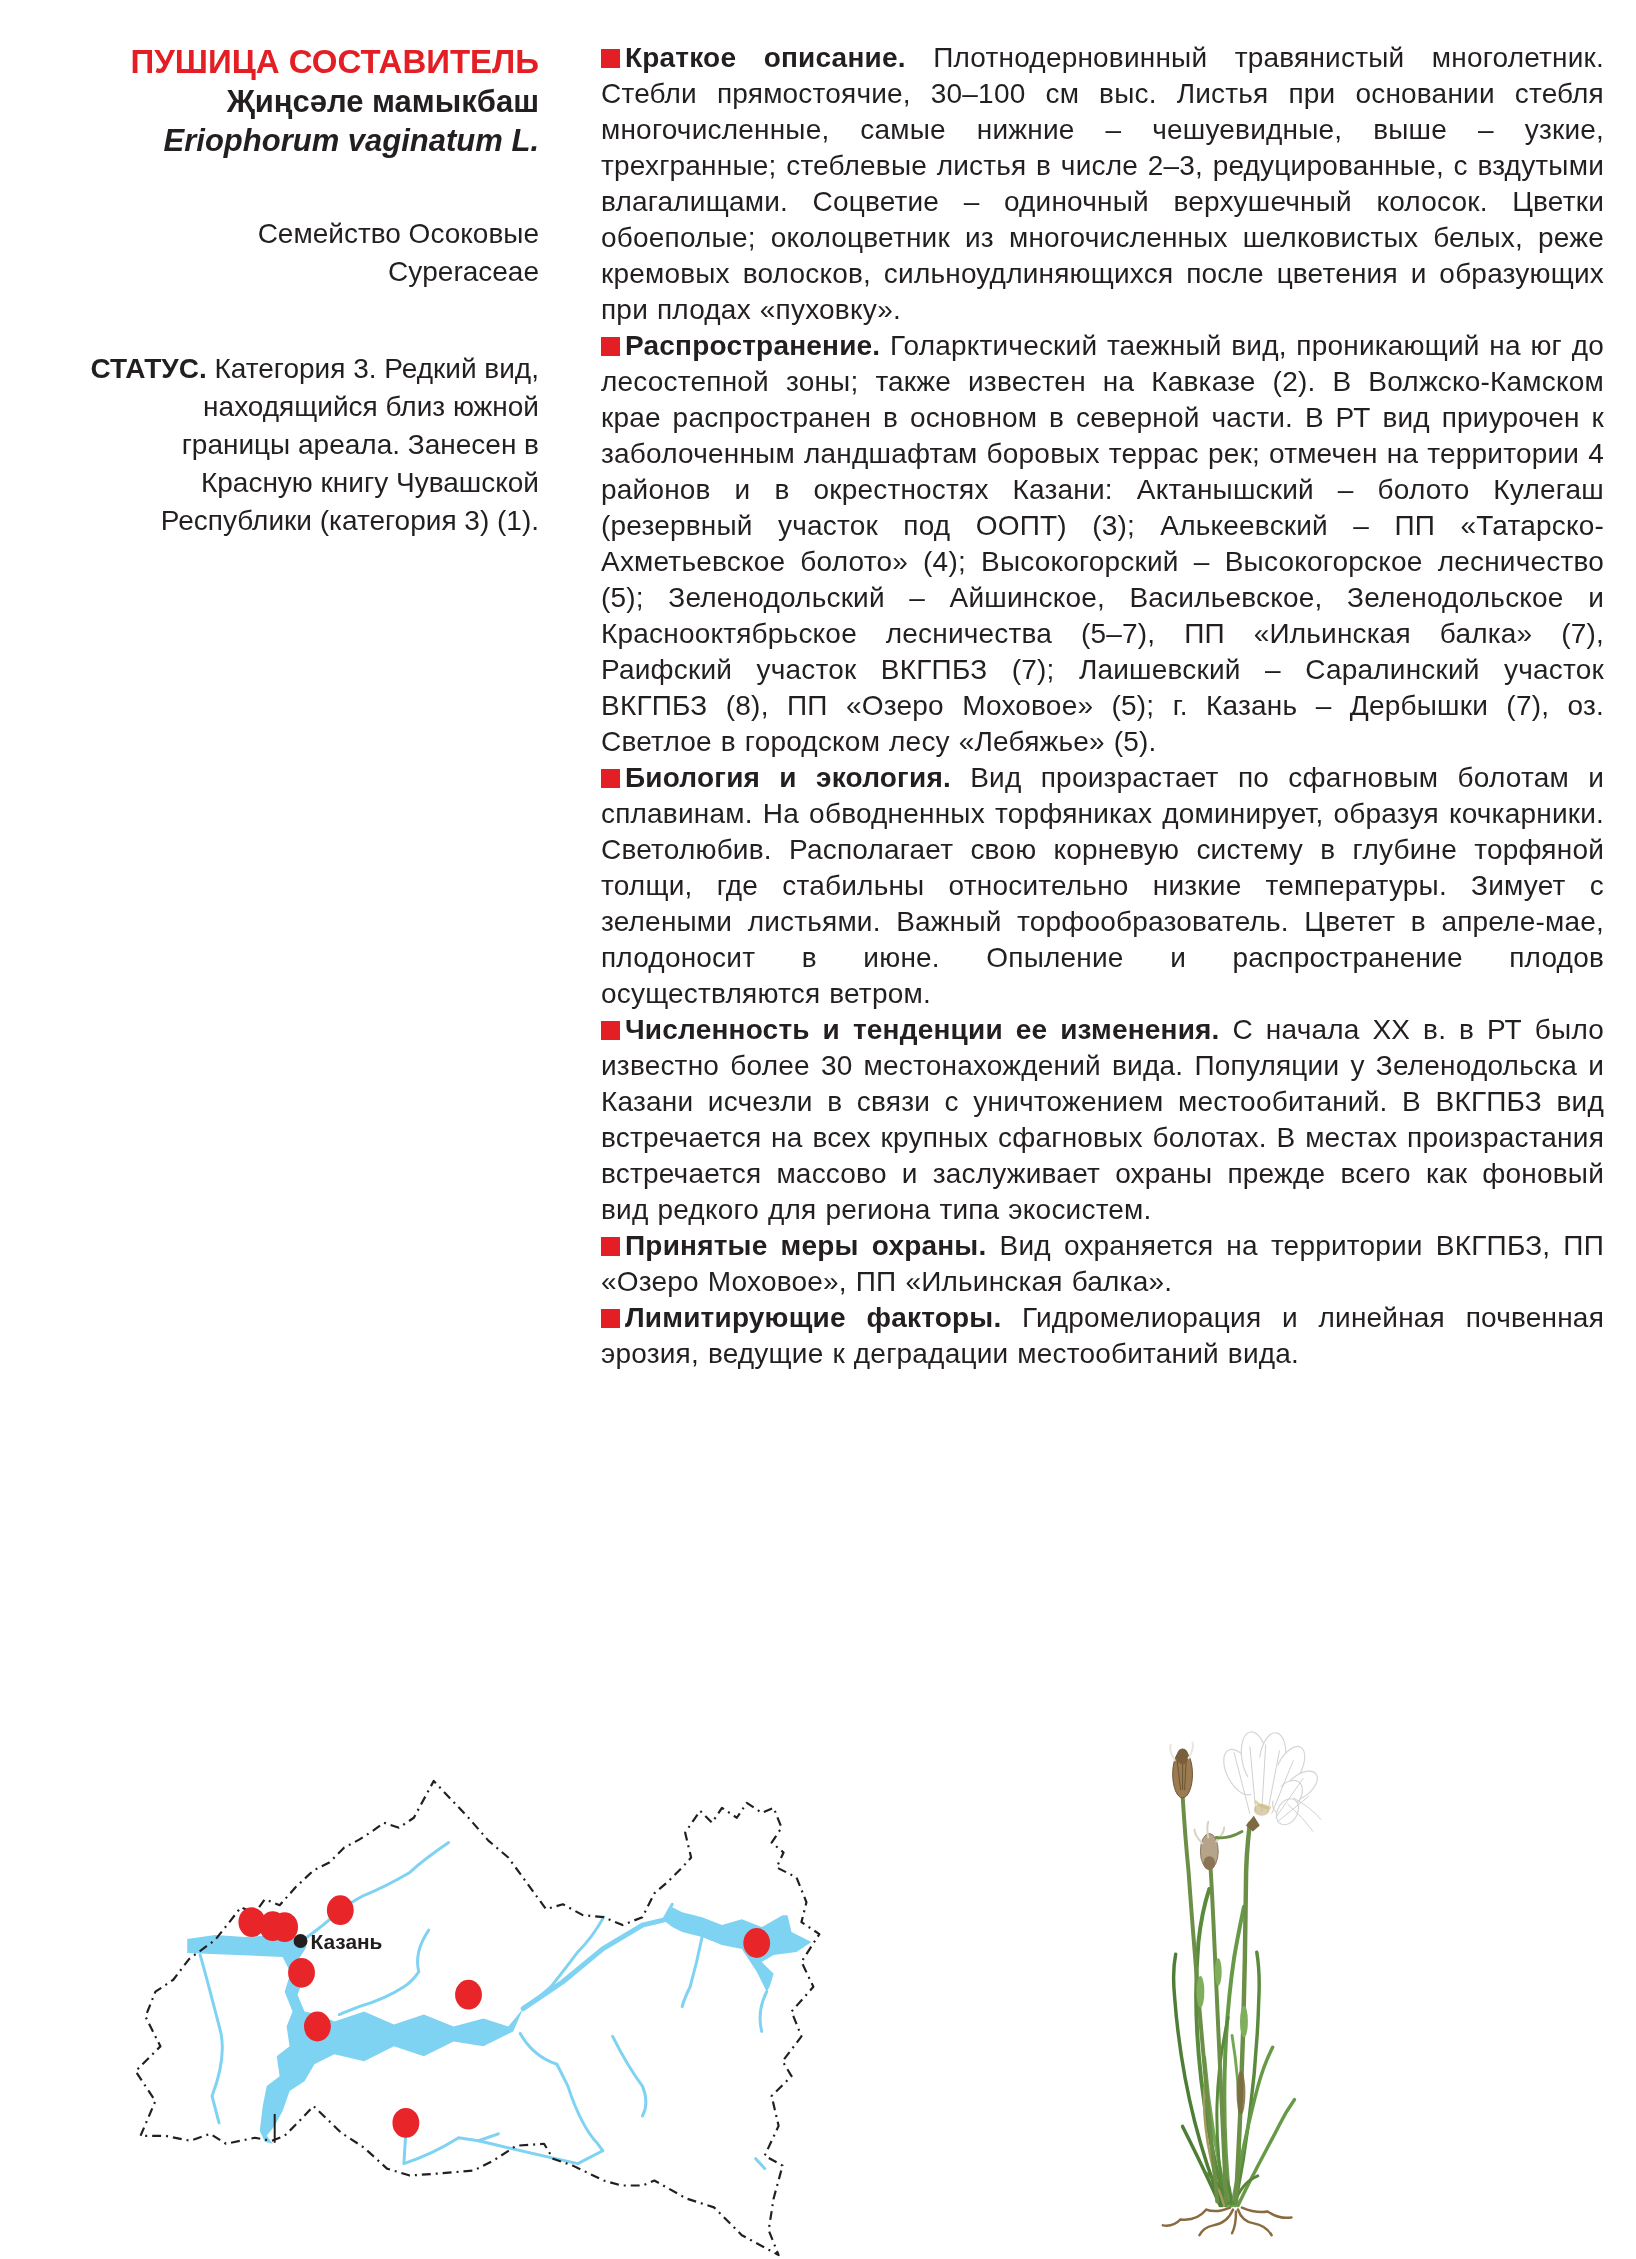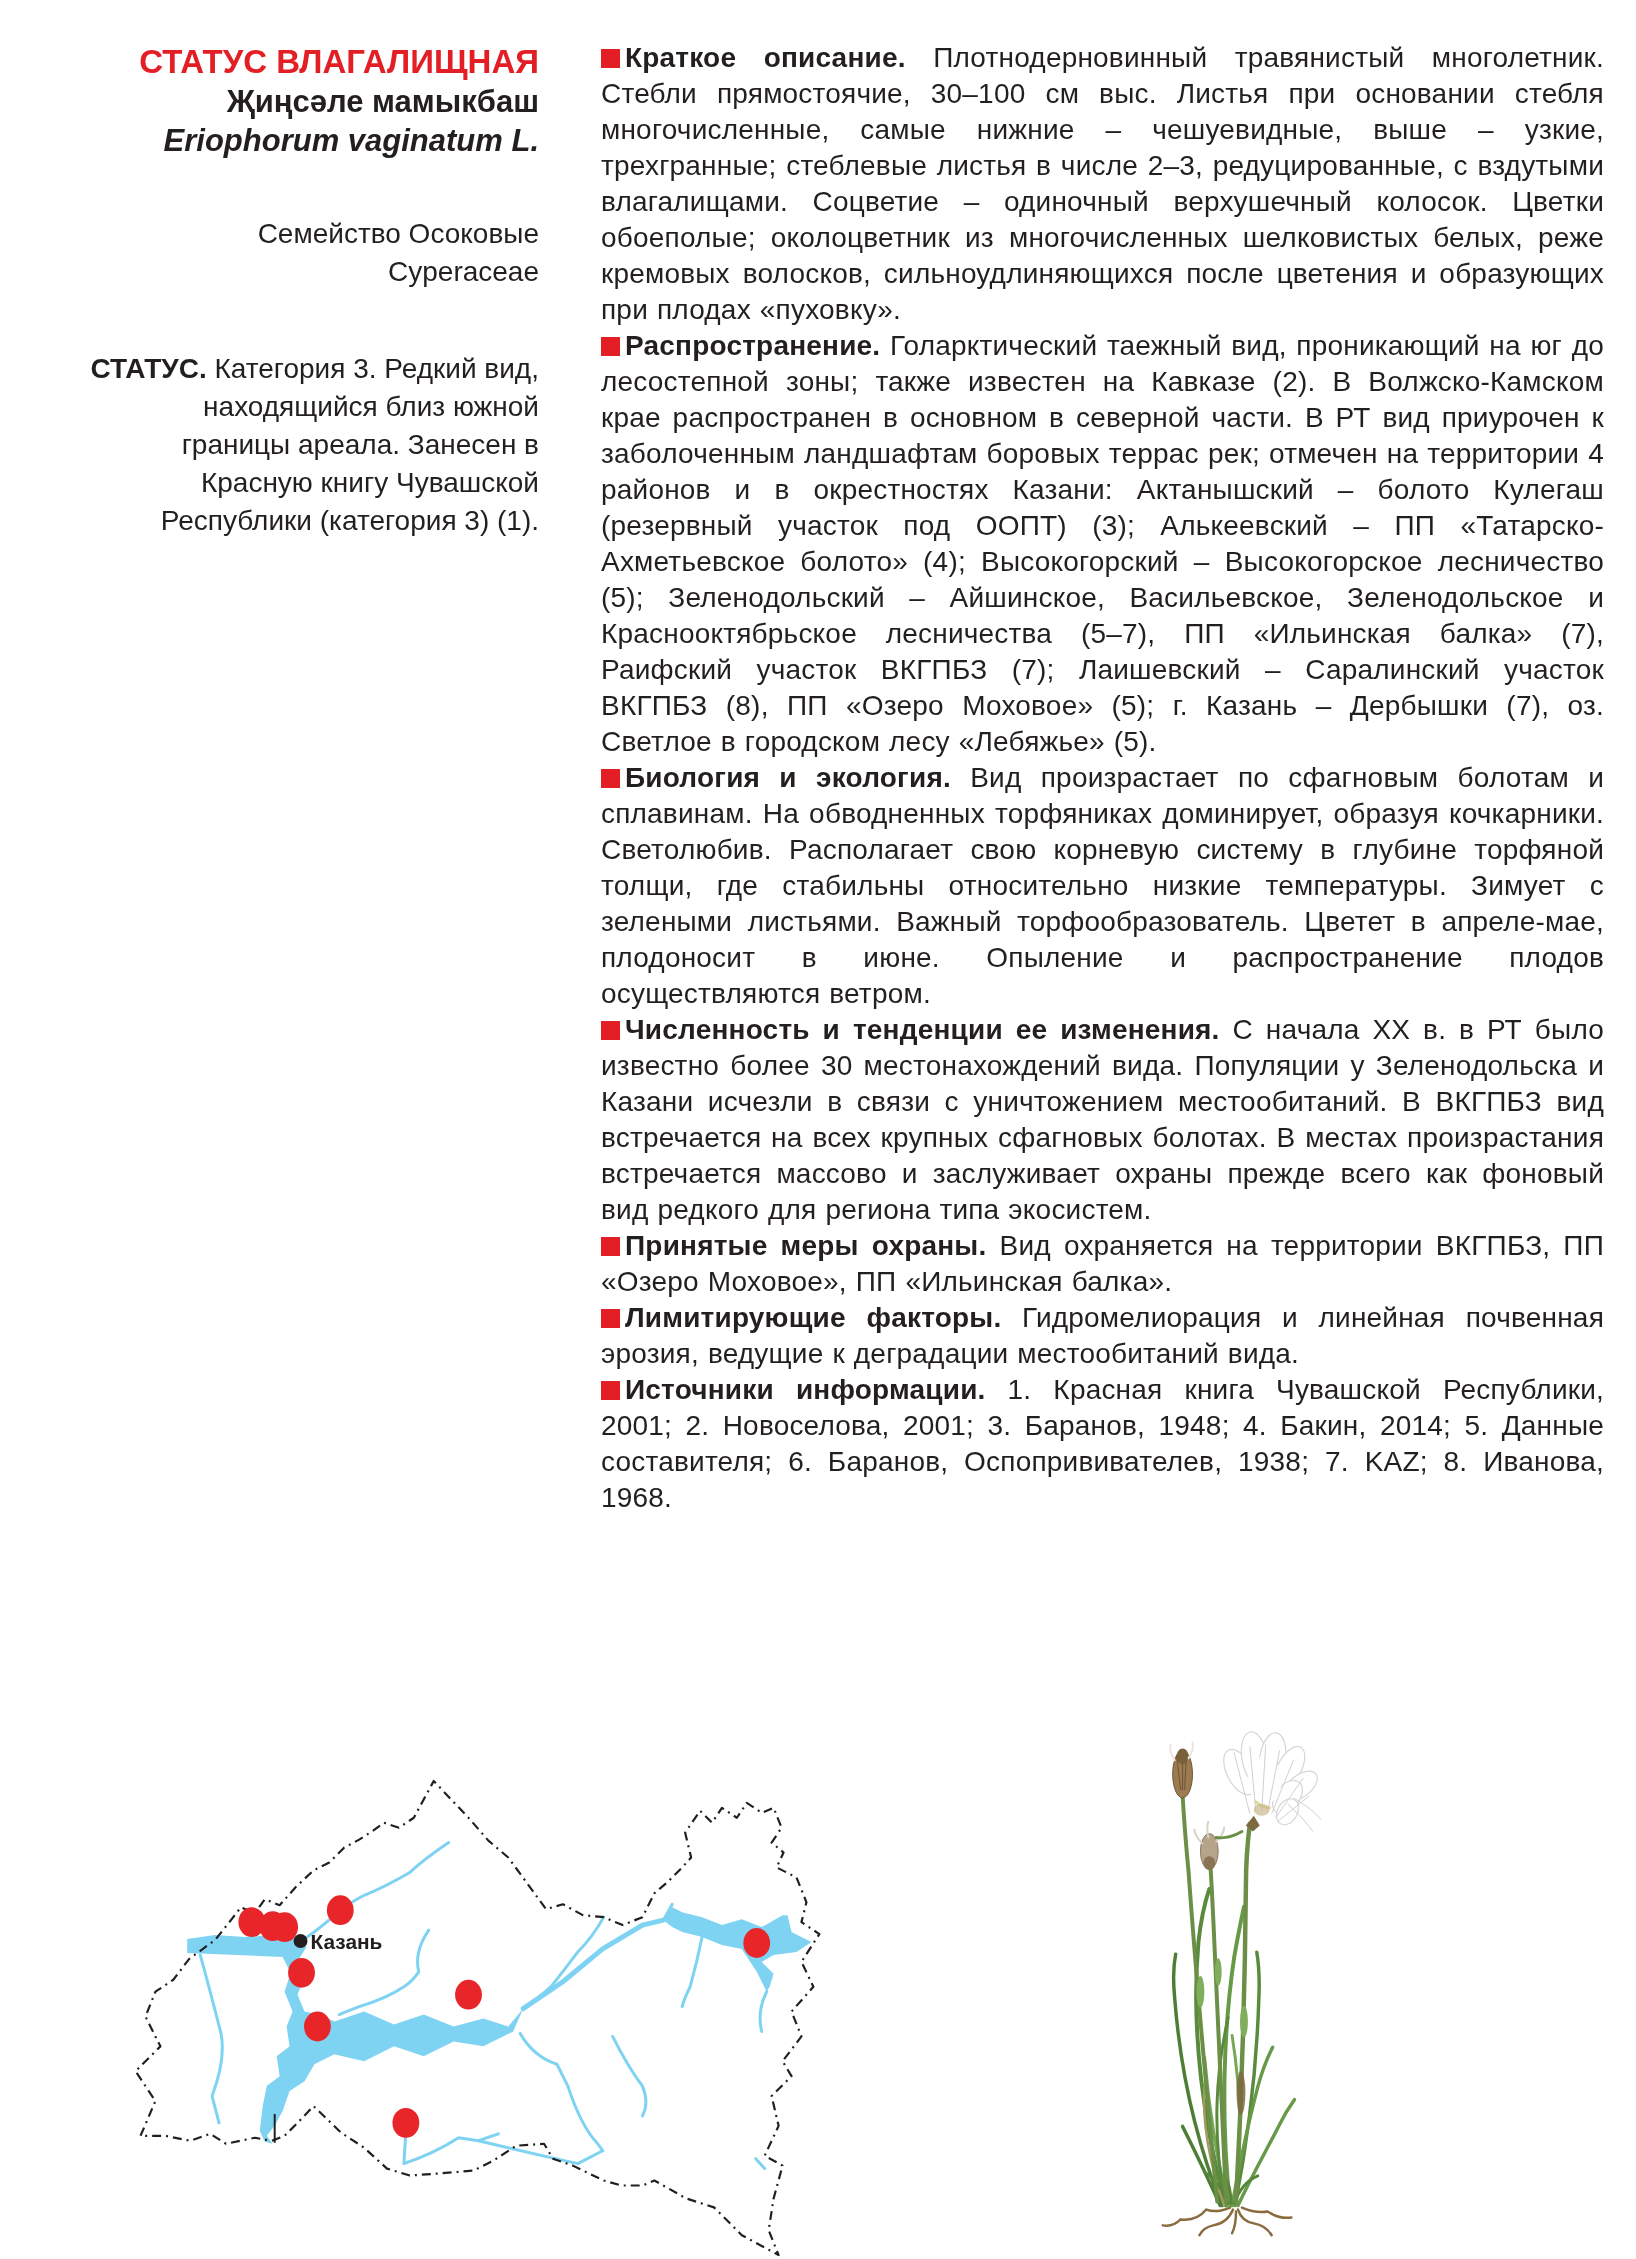--- a/index.html
+++ b/index.html
@@ -45,21 +45,21 @@
   .map-fig{position:absolute;left:107px;top:1770px;width:707px;height:489px;margin:8px;}
   .plant-fig{position:absolute;left:1139px;top:1695px;width:198px;height:564px;margin:0;}
   figure svg{display:block;width:100%;height:100%;}
 </style>
 </head>
 <body style="--accent: #e31e24; --ink: #231f20;">
 
 <div class="page">
 
   <aside class="left-col">
-    <h1 class="species-ru">СТАТУС ВЛАГАЛИЩНАЯ</h1>
+    <h1 class="species-ru">ПУШИЦА СОСТАВИТЕЛЬ</h1>
     <h2 class="species-tatar">Җиңсәле мамыкбаш</h2>
     <h3 class="species-latin">Eriophorum vaginatum L.</h3>
 
     <div class="family-block">
       <div>Семейство Осоковые</div>
       <div>Cyperaceae</div>
     </div>
 
     <div class="status-block">
       <b>СТАТУС.</b>
@@ -84,24 +84,20 @@
       <span class="bullet"></span><b class="sec-title">Численность и тенденции ее изменения.</b>
       <span>С начала XX в. в РТ было известно более 30 местонахождений вида. Популяции у Зеленодольска и Казани исчезли в связи с уничтожением местообитаний. В ВКГПБЗ вид встречается на всех крупных сфагновых болотах. В местах произрастания встречается массово и заслуживает охраны прежде всего как фоновый вид редкого для региона типа экосистем.</span>
     </p>
     <p class="section">
       <span class="bullet"></span><b class="sec-title">Принятые меры охраны.</b>
       <span>Вид охраняется на территории ВКГПБЗ, ПП «Озеро Моховое», ПП «Ильинская балка».</span>
     </p>
     <p class="section">
       <span class="bullet"></span><b class="sec-title">Лимитирующие факторы.</b>
       <span>Гидромелиорация и линейная почвенная эрозия, ведущие к деградации местообитаний вида.</span>
-    </p>
-    <p class="section">
-      <span class="bullet"></span><b class="sec-title">Источники информации.</b>
-      <span>1. Красная книга Чувашской Республики, 2001; 2. Новоселова, 2001; 3. Баранов, 1948; 4. Бакин, 2014; 5. Данные составителя; 6. Баранов, Оспопрививателев, 1938; 7. KAZ; 8. Иванова, 1968.</span>
     </p>
   </main>
 
   <figure class="map-fig">
     <svg viewBox="0 0 710 492">
 
       <g fill="#7ed2f2" stroke="none">
 
         <path d="
           M72,162 L100,158 130,160 160,158 186,162 192,170

